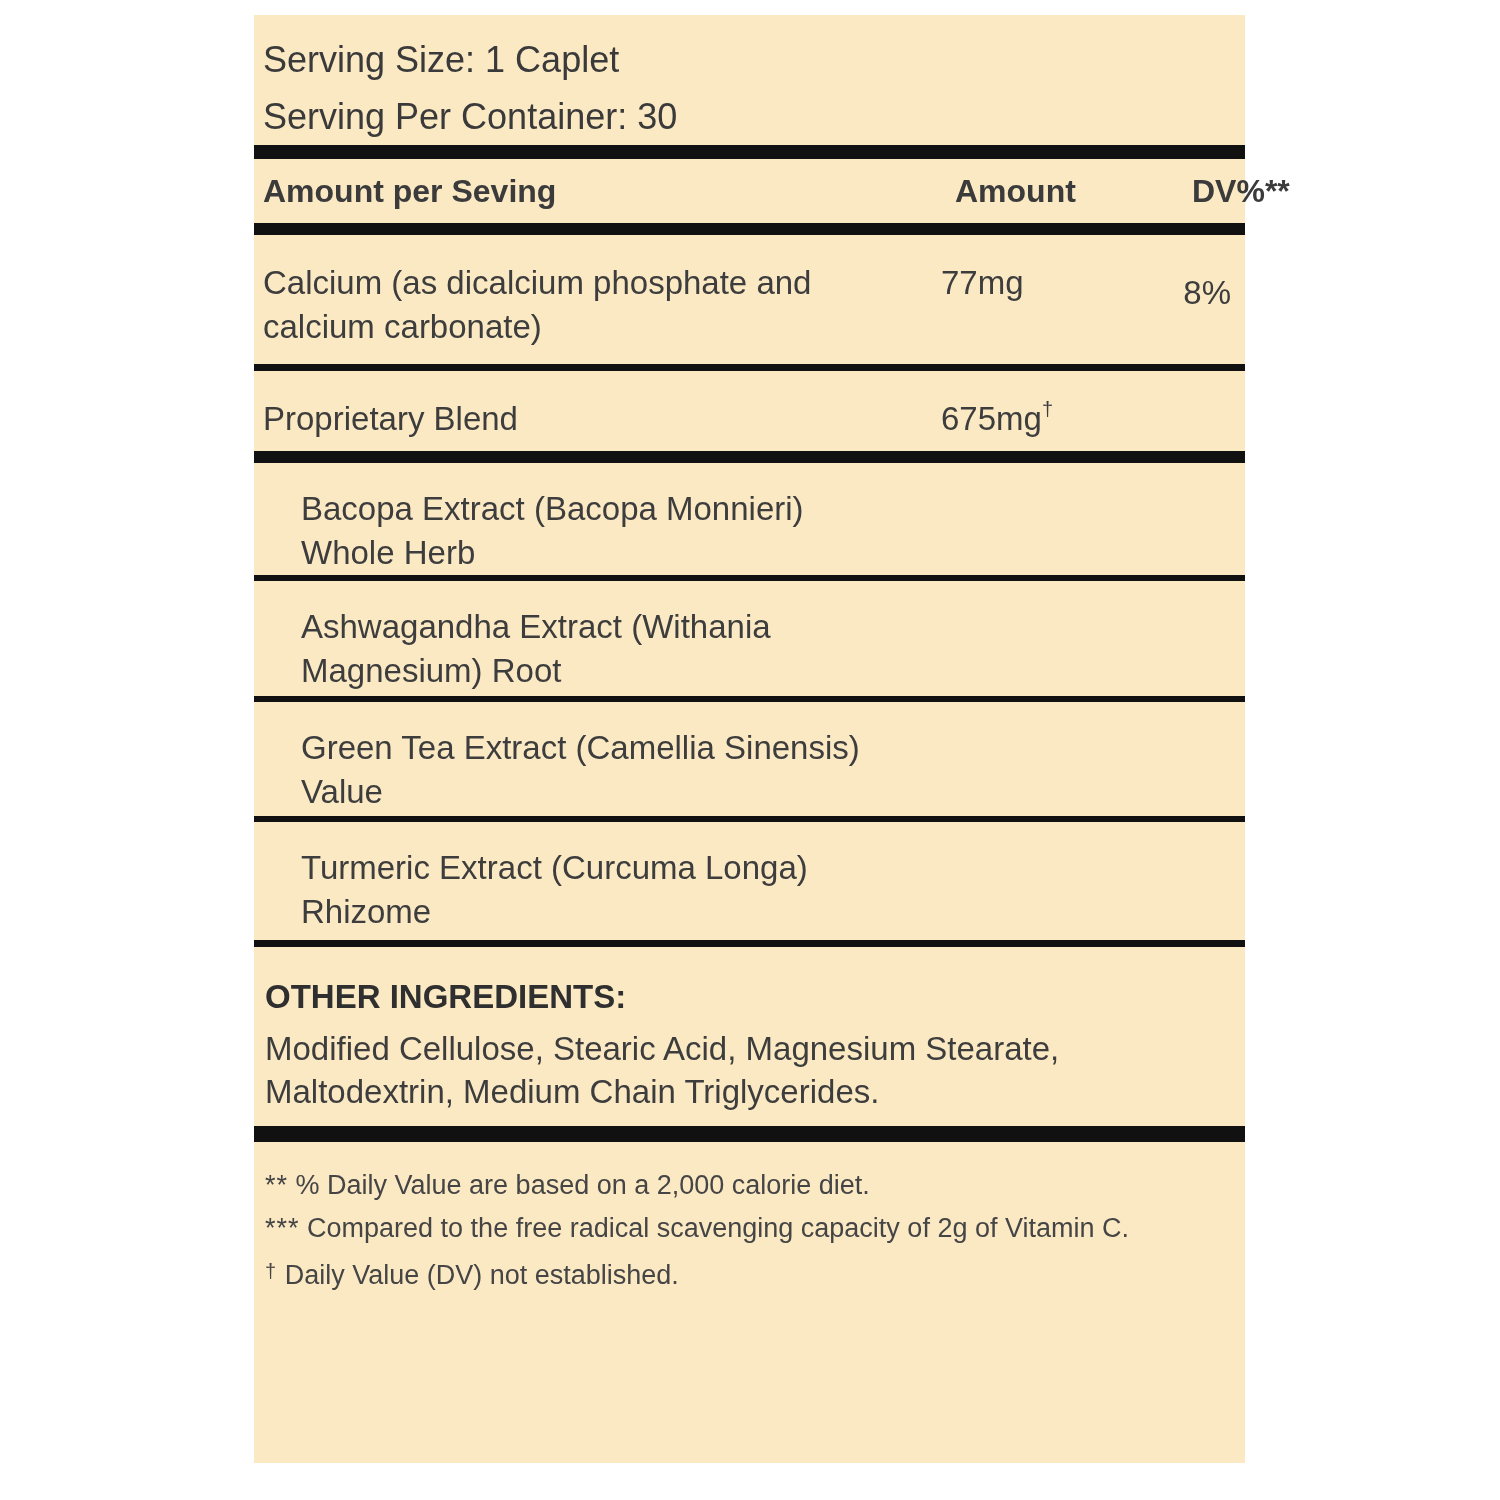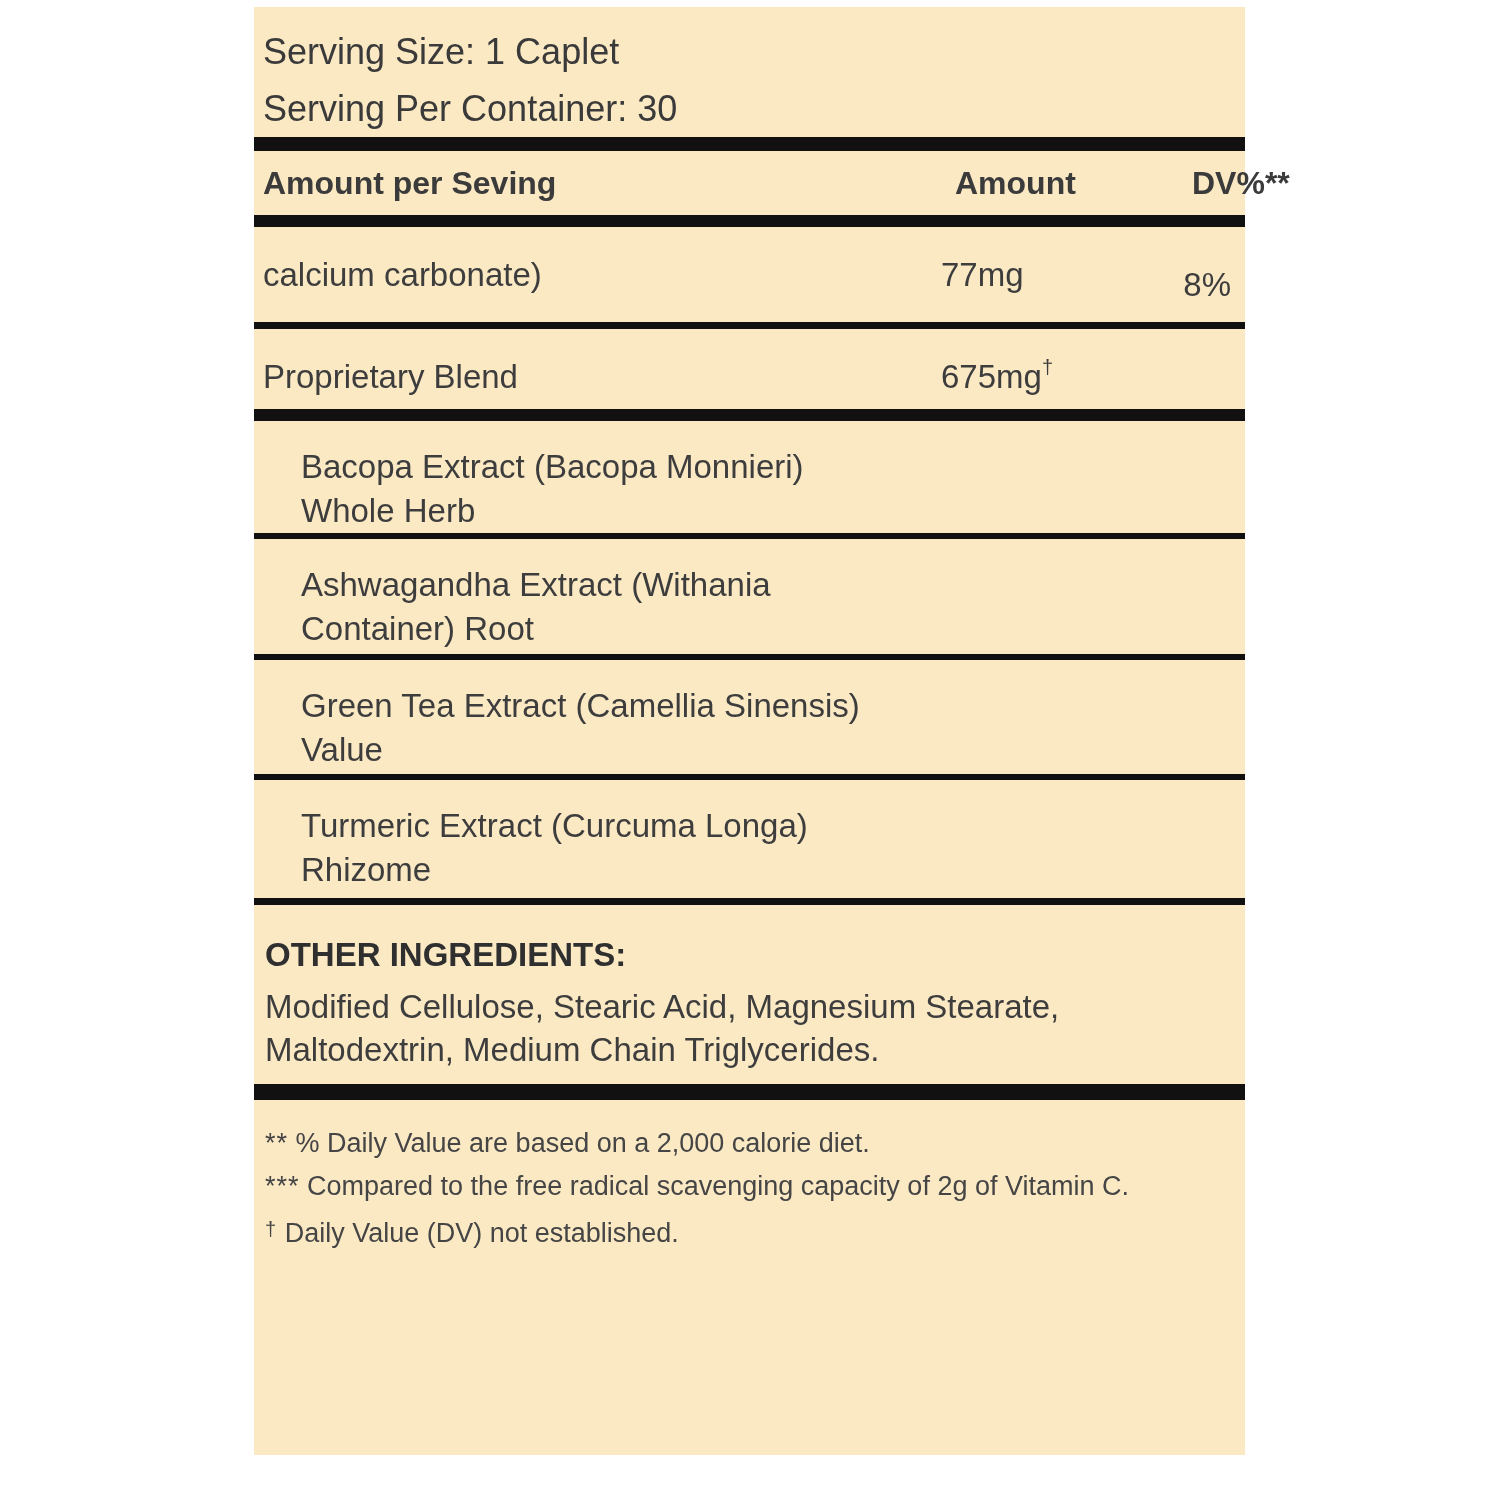--- a/index.html
+++ b/index.html
@@ -13,21 +13,21 @@
   .canvas {
     position: relative;
     width: 1500px;
     height: 1500px;
     background: #ffffff;
     overflow: hidden;
   }
   .panel {
     position: absolute;
     left: 254px;
-    top: 7px;
+    top: 15px;
     width: 991px;
     height: 1448px;
     background: #fbe9c4;
     color: #3b3b3b;
     box-sizing: border-box;
   }
   .bar {
     width: 100%;
     background: #111111;
   }
@@ -145,20 +145,21 @@
     <div class="grid header-row">
       <div>Amount per Seving</div>
       <div class="header-amount">Amount</div>
       <div class="col-dv">DV%**</div>
     </div>
 
     <div class="bar bar-lg"></div>
 
     <div class="grid body-text row-calcium">
       <div>
+        <div>Calcium (as dicalcium phosphate and</div>
         <div>calcium carbonate)</div>
       </div>
       <div>77mg</div>
       <div class="col-dv dv-offset">8%</div>
     </div>
 
     <div class="bar bar-md"></div>
 
     <div class="grid body-text row-blend-head">
       <div>Proprietary Blend</div>
@@ -173,21 +174,21 @@
 
     <div class="blend-item body-text bi-2">
       <div>Bacopa Extract (Bacopa Monnieri)</div>
       <div>Whole Herb</div>
     </div>
 
     <div class="bar bar-sm"></div>
 
     <div class="blend-item body-text bi-3">
       <div>Ashwagandha Extract (Withania</div>
-      <div>Container) Root</div>
+      <div>Magnesium) Root</div>
     </div>
 
     <div class="bar bar-sm"></div>
 
     <div class="blend-item body-text bi-4">
       <div>Green Tea Extract (Camellia Sinensis)</div>
       <div>Value</div>
     </div>
 
     <div class="bar bar-sm"></div>

